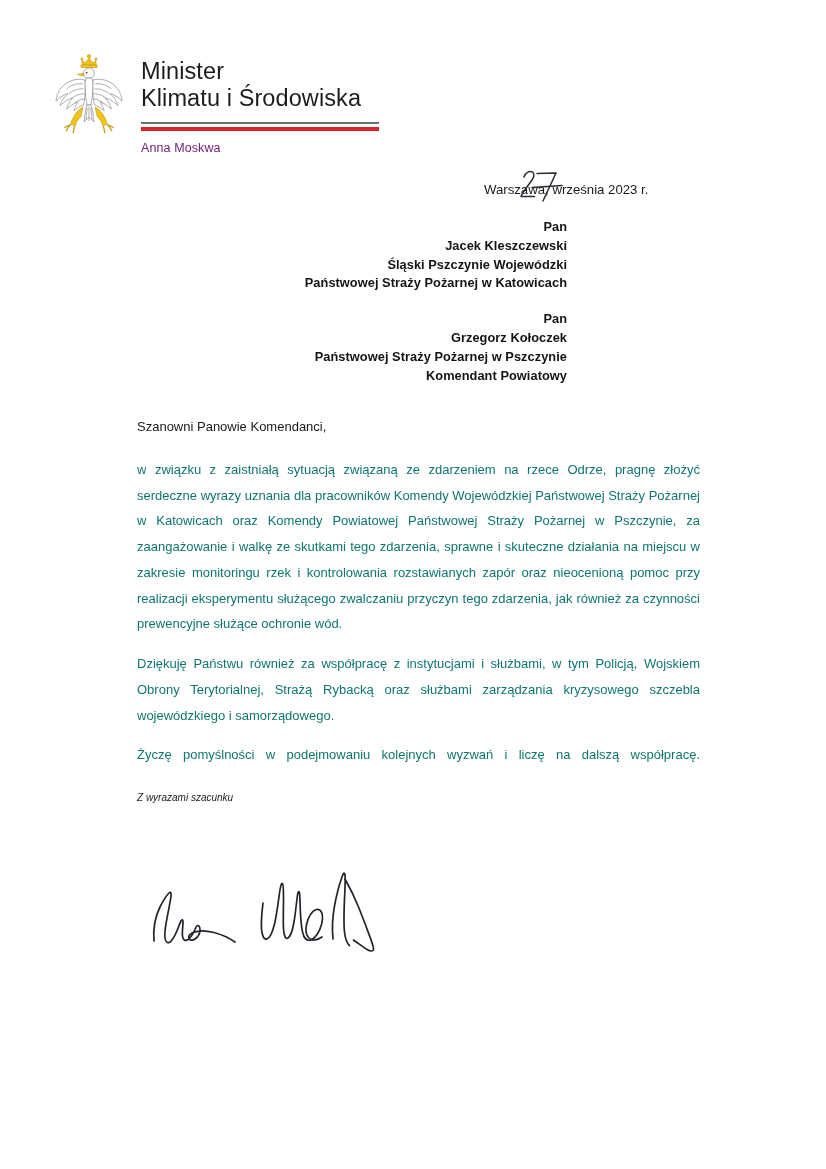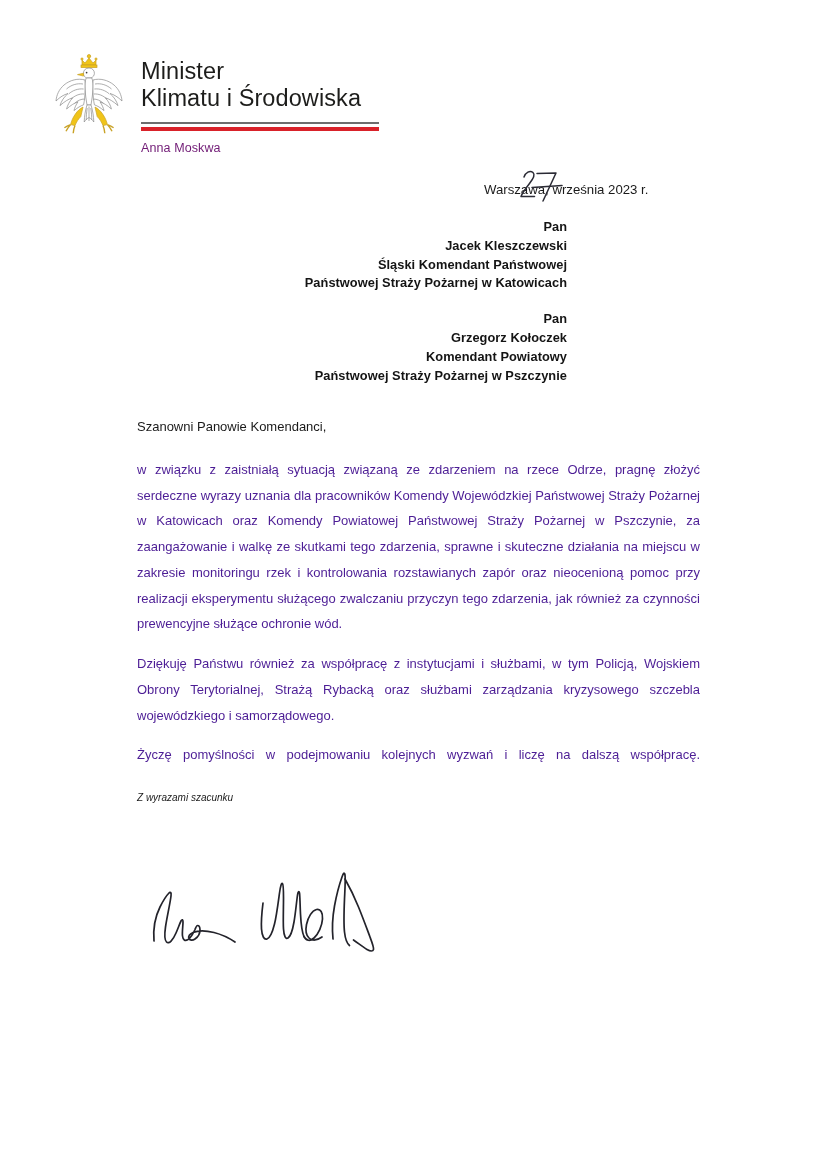--- a/index.html
+++ b/index.html
@@ -119,21 +119,21 @@
     position: absolute;
     left: 137px;
     top: 457px;
     width: 563px;
   }
   .para {
     font-size: 13px;
     line-height: 1.98;
     text-align: justify;
     text-justify: inter-word;
-    color: #4c1d95;
+    color: #0f766e;
     margin: 0 0 14px 0;
     hyphens: none;
   }
   .para:last-child { margin-bottom: 0; }
   .para.stretch {
     text-align-last: justify;
   }
 
   
   .closing {
@@ -215,28 +215,28 @@
       <path d="M8 14 C9.5 9.5 14 7 17 9.5 C19.5 11.6 17 16 13.5 20.5 C10 25 6.5 29.5 5 33.5 L18.5 33.5"></path>
       <path d="M21 10.5 L40 10 L27 38"></path>
       <path d="M16 24.5 L46 22.5"></path>
     </g>
   </svg>
 
   <div class="addressees">
     <div class="addr-block">
       <span class="addr-line">Pan</span>
       <span class="addr-line">Jacek Kleszczewski</span>
-      <span class="addr-line">Śląski Komendant Państwowej</span>
+      <span class="addr-line">Śląski Pszczynie Wojewódzki</span>
       <span class="addr-line">Państwowej Straży Pożarnej w Katowicach</span>
     </div>
     <div class="addr-block">
       <span class="addr-line">Pan</span>
       <span class="addr-line">Grzegorz Kołoczek</span>
+      <span class="addr-line">Państwowej Straży Pożarnej w Pszczynie</span>
       <span class="addr-line">Komendant Powiatowy</span>
-      <span class="addr-line">Państwowej Straży Pożarnej w Pszczynie</span>
     </div>
   </div>
 
   <div class="salutation">Szanowni Panowie Komendanci,</div>
 
   <div class="body">
     <p class="para">w związku z zaistniałą sytuacją związaną ze zdarzeniem na rzece Odrze, pragnę złożyć serdeczne wyrazy uznania dla pracowników Komendy Wojewódzkiej Państwowej Straży Pożarnej w Katowicach oraz Komendy Powiatowej Państwowej Straży Pożarnej w Pszczynie, za zaangażowanie i walkę ze skutkami tego zdarzenia, sprawne i skuteczne działania na miejscu w zakresie monitoringu rzek i kontrolowania rozstawianych zapór oraz nieocenioną pomoc przy realizacji eksperymentu służącego zwalczaniu przyczyn tego zdarzenia, jak również za czynności prewencyjne służące ochronie wód.</p>
     <p class="para">Dziękuję Państwu również za współpracę z instytucjami i służbami, w tym Policją, Wojskiem Obrony Terytorialnej, Strażą Rybacką oraz służbami zarządzania kryzysowego szczebla wojewódzkiego i samorządowego.</p>
     <p class="para stretch">Życzę pomyślności w podejmowaniu kolejnych wyzwań i liczę na dalszą współpracę.</p>
   </div>

